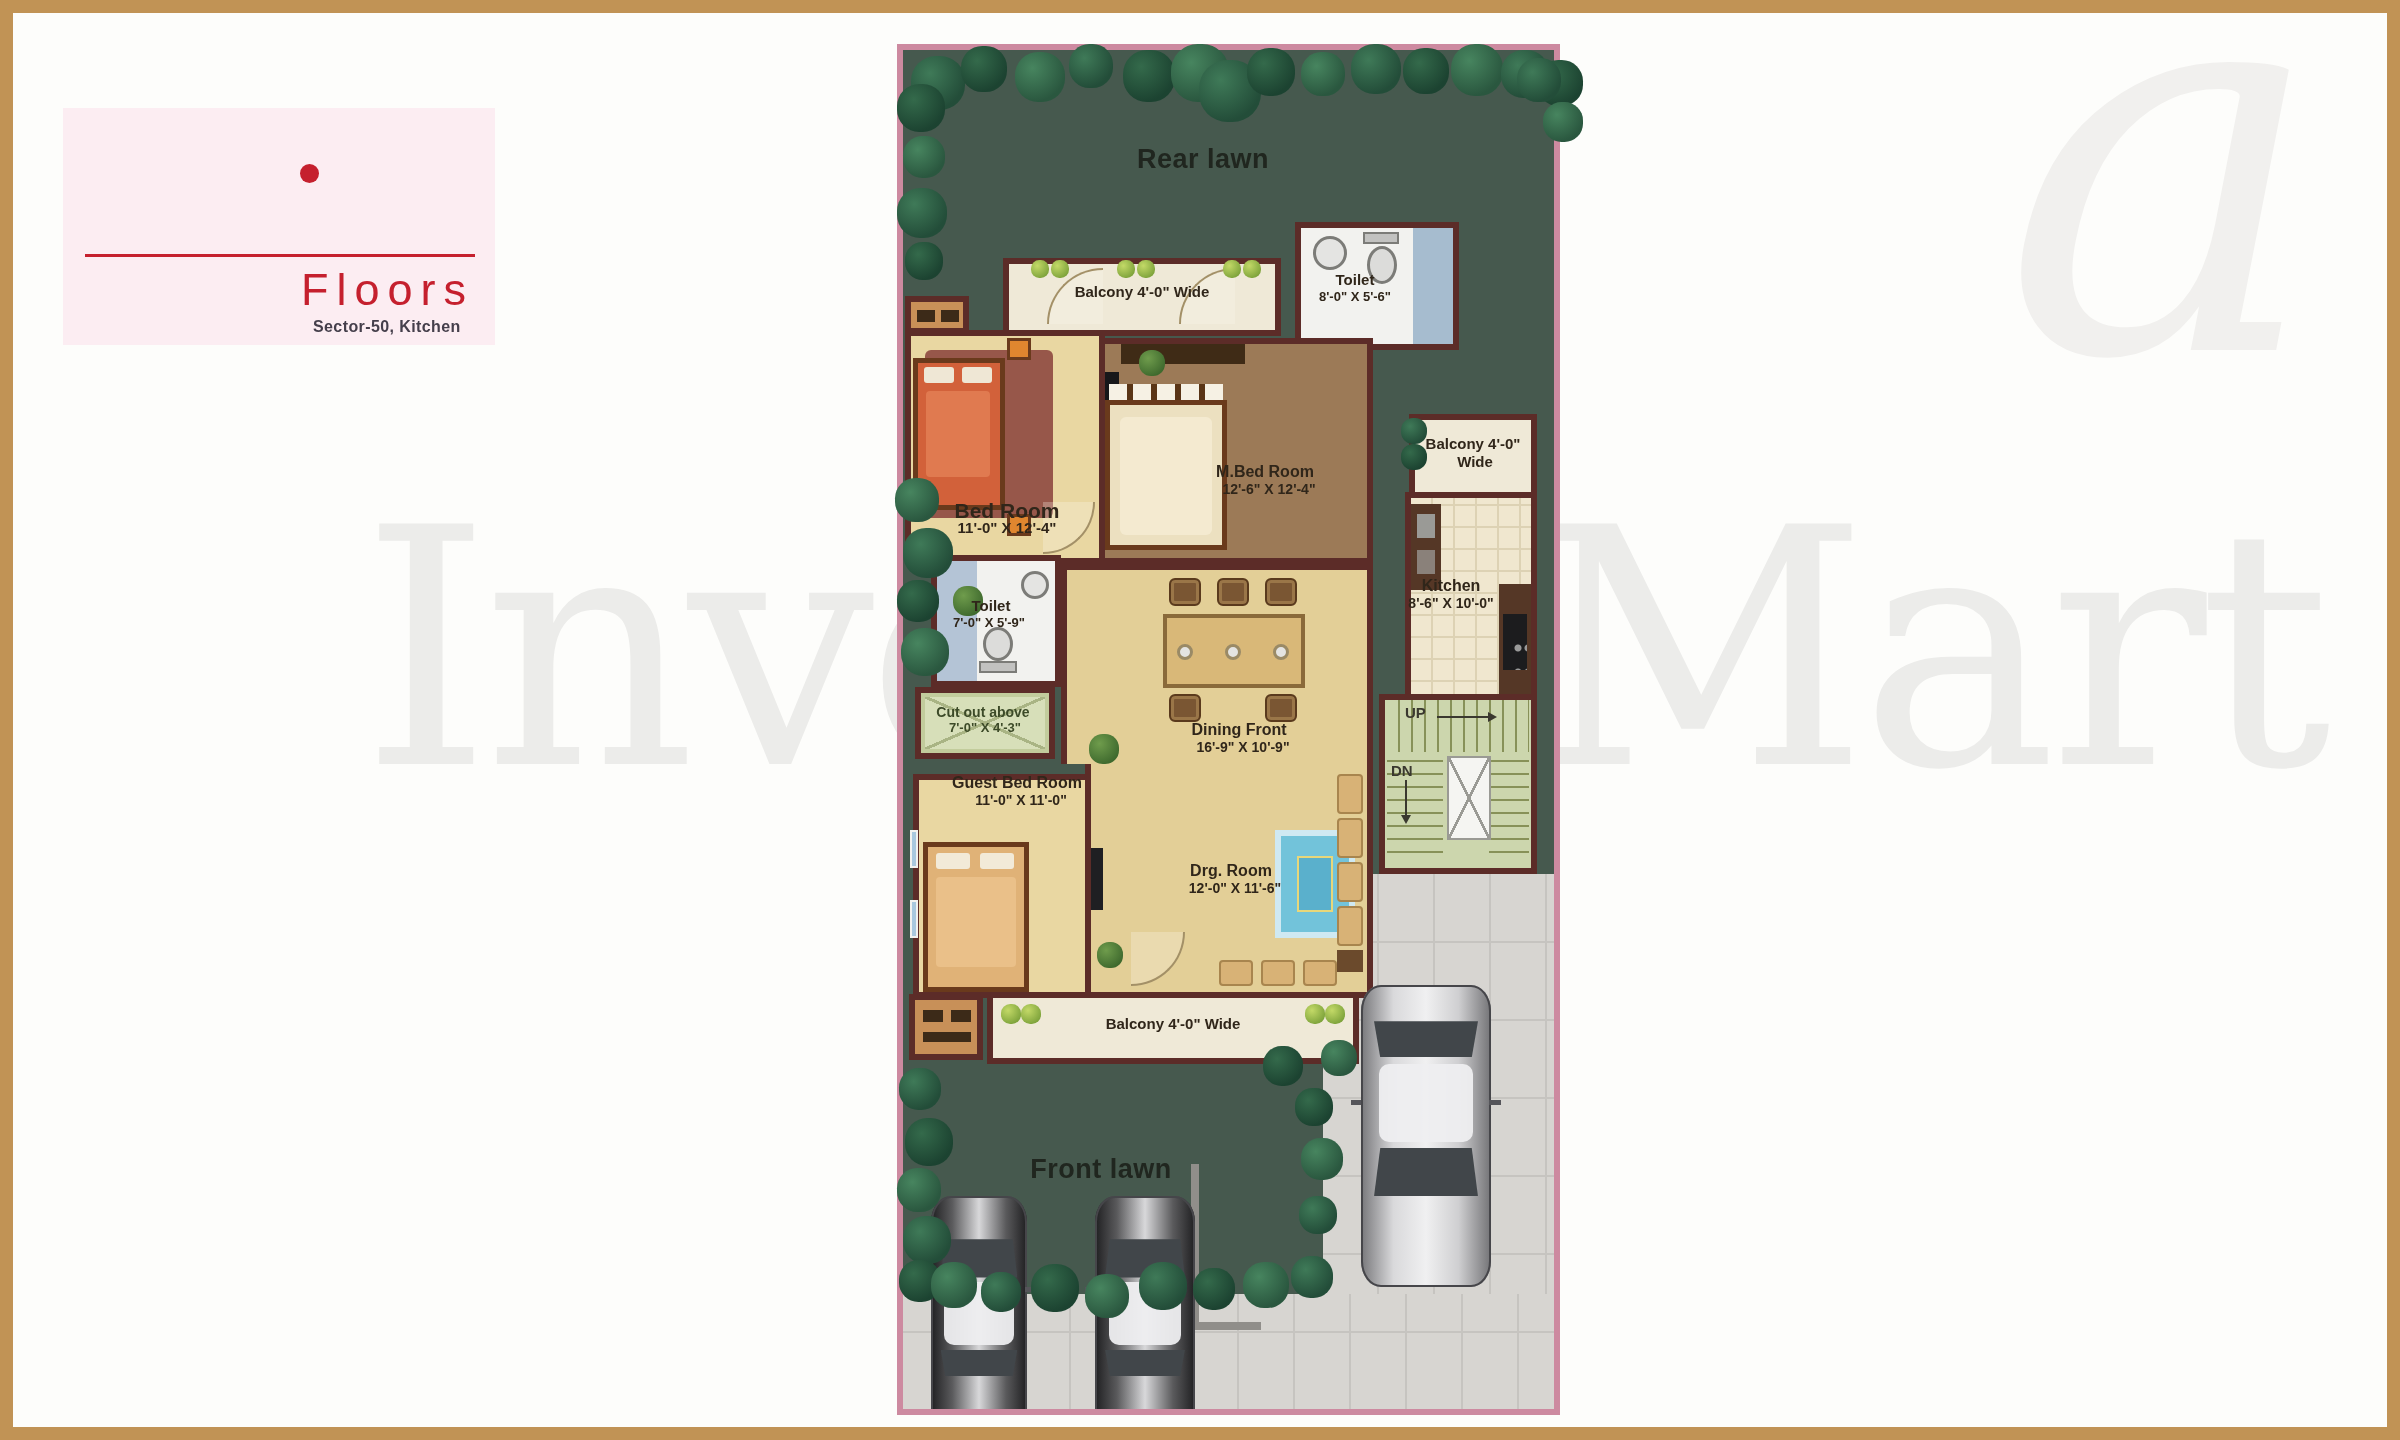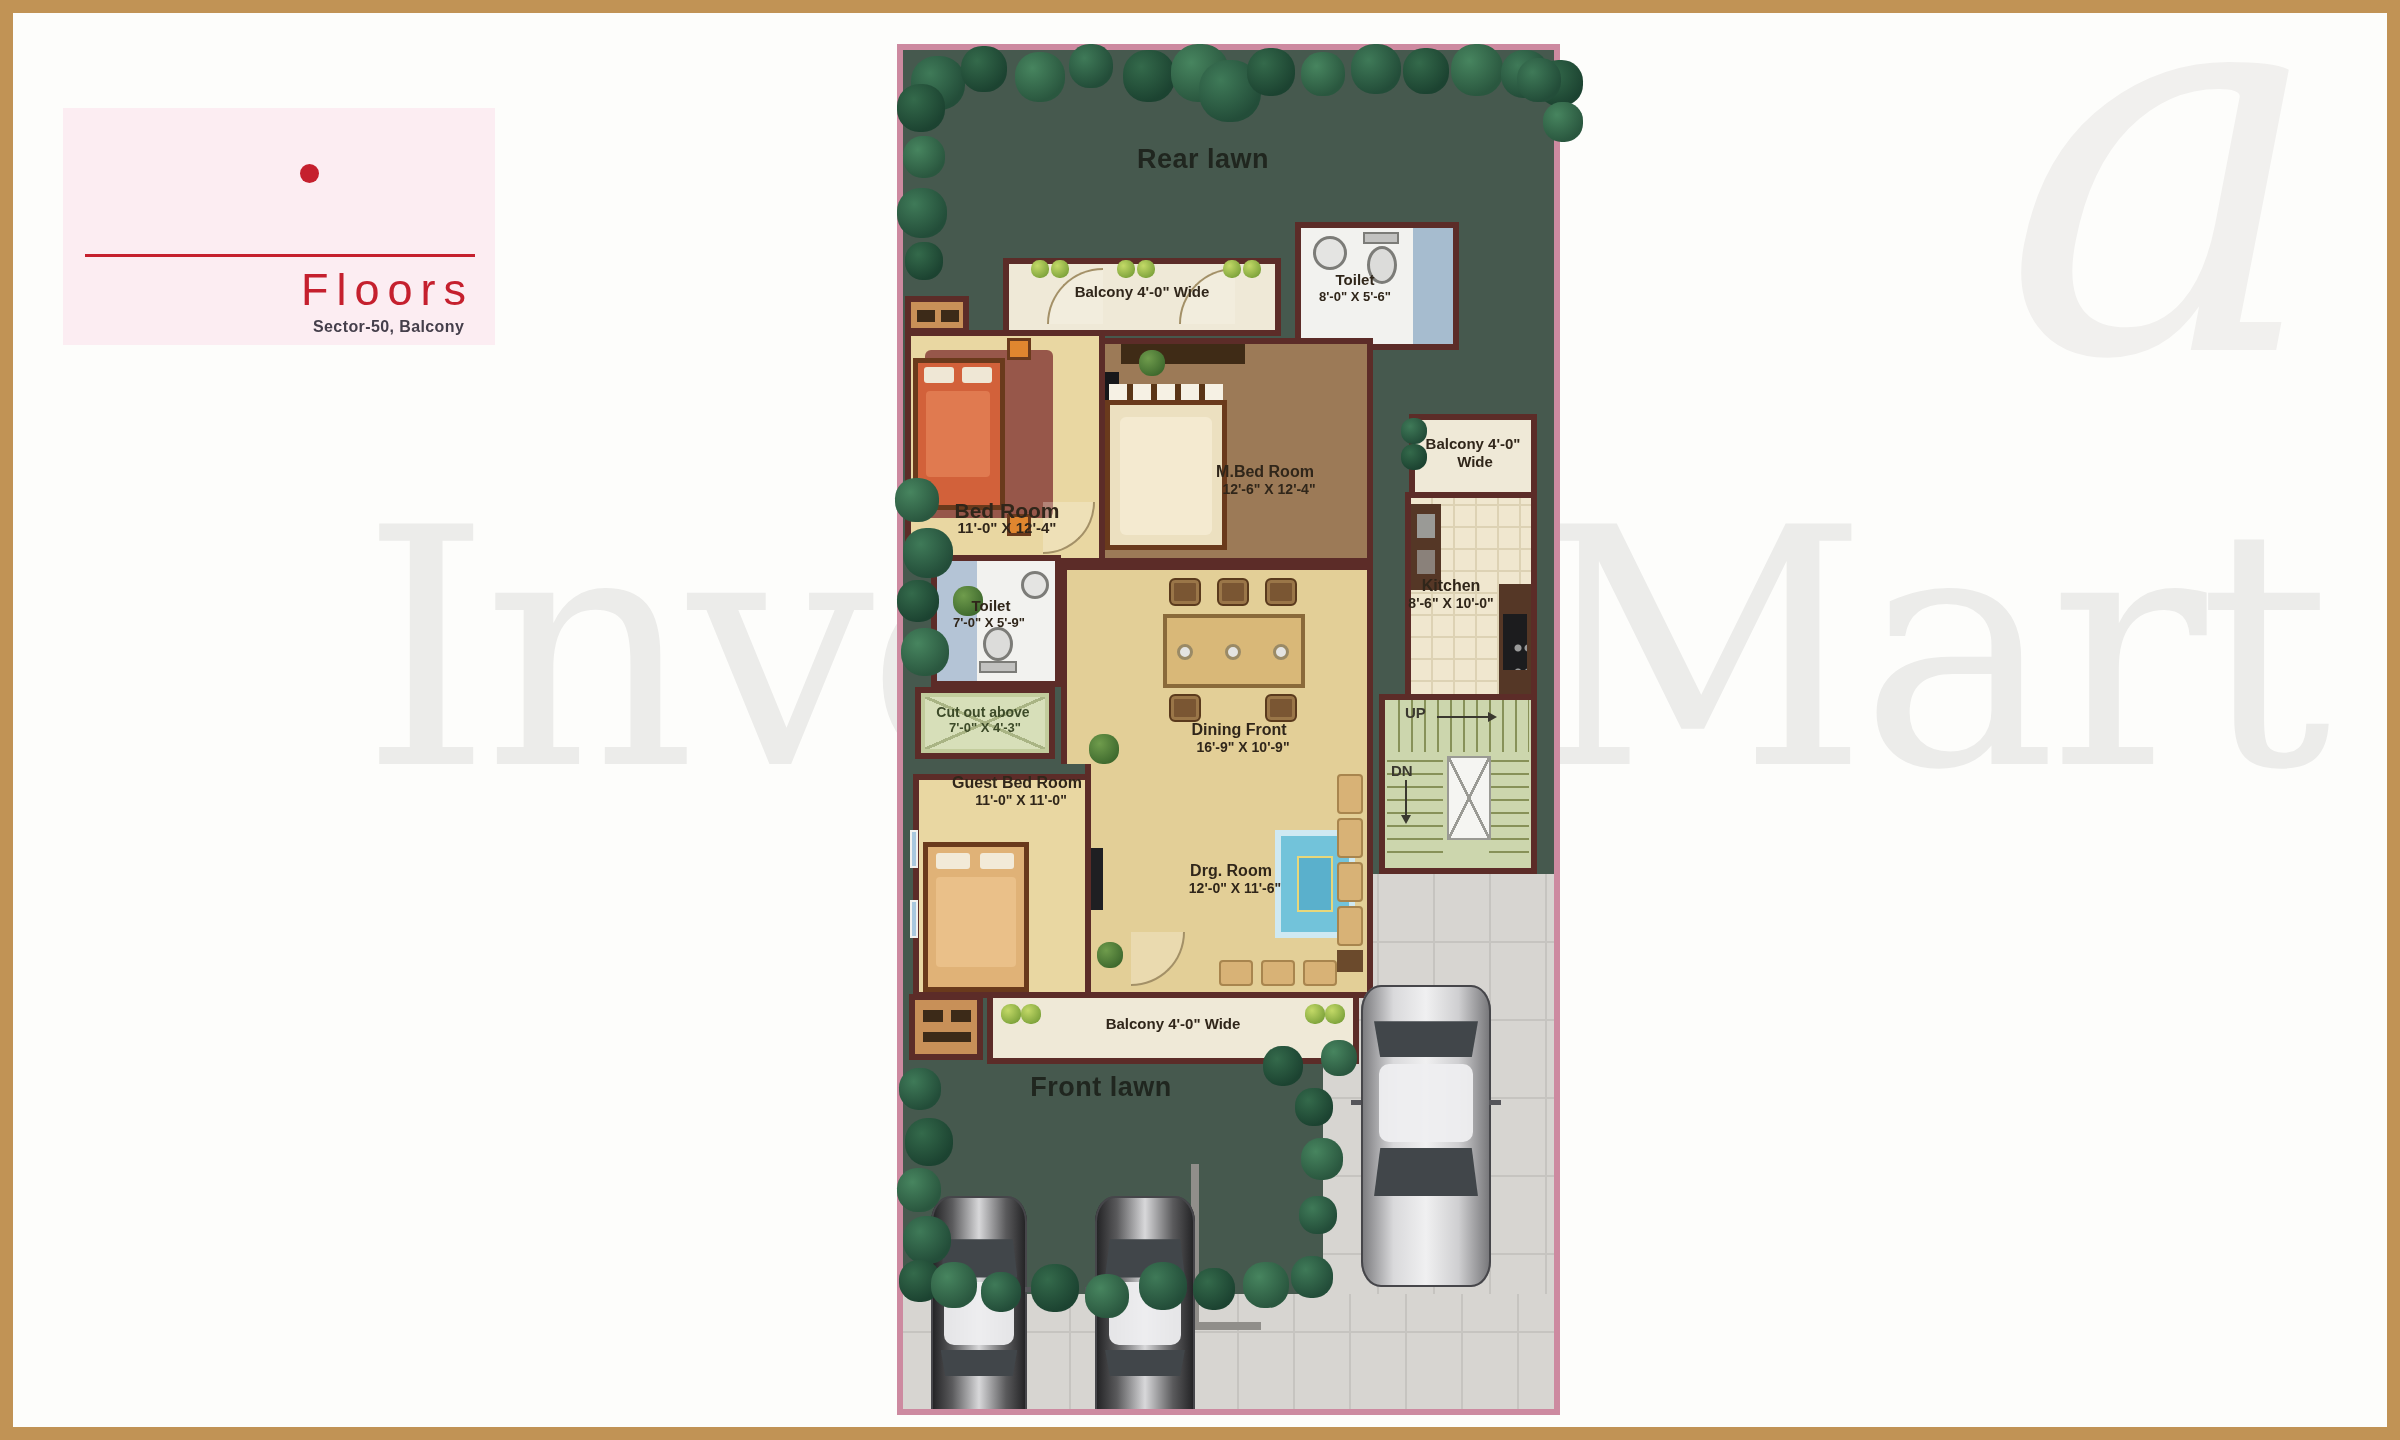--- a/index.html
+++ b/index.html
@@ -97,21 +97,21 @@
 
 <div class="page">
 
   <div class="wm">InvestoMart</div>
   <div class="wm-glyph">a</div>
 
   <div class="logo-badge">
     <div class="logo-underline"></div>
     <div class="logo-idot"></div>
     <div class="logo-floors">Floors</div>
-    <div class="logo-loc">Sector-50, Balcony</div>
+    <div class="logo-loc">Sector-50, Kitchen</div>
   </div>
 
 
   <div class="plan">
     <div class="plan-inner">
 
       <div class="drive" style="left:420px;top:824px;width:231px;height:535px;"></div>
       <div class="drive" style="left:0;top:1244px;width:651px;height:115px;"></div>
       <div class="gwall" style="left:288px;top:1114px;width:8px;height:166px;"></div>
       <div class="gwall" style="left:288px;top:1272px;width:70px;height:8px;"></div>
@@ -248,21 +248,21 @@
         <div class="cglass gup" style="top:64%;height:11%;"></div>
       </div>
       <div class="car dark" style="left:192px;top:1146px;width:100px;height:240px;">
         <div class="cbody"></div>
         <div class="cglass gdown" style="top:18%;height:16%;"></div>
         <div class="croof" style="top:36%;height:26%;"></div>
         <div class="cglass gup" style="top:64%;height:11%;"></div>
       </div>
 
       <div class="rlabel lawnlbl" style="left:300px;top:96px;">Rear lawn</div>
-      <div class="rlabel lawnlbl" style="left:198px;top:1024px;">Front lawn</div>
+      <div class="rlabel lawnlbl" style="left:198px;top:1106px;">Front lawn</div>
       <div class="rlabel f15" style="left:239px;top:234px;">Balcony 4'-0" Wide</div>
       <div class="rlabel f15" style="left:452px;top:222px;">Toilet</div>
       <div class="rlabel f13" style="left:452px;top:240px;">8'-0" X 5'-6"</div>
       <div class="rlabel f17" style="left:104px;top:450px;">Bed Room</div>
       <div class="rlabel f15" style="left:104px;top:470px;">11'-0" X 12'-4"</div>
       <div class="rlabel" style="left:362px;top:414px;">M.Bed Room</div>
       <div class="rlabel f14" style="left:366px;top:432px;">12'-6" X 12'-4"</div>
       <div class="rlabel f15" style="left:570px;top:386px;">Balcony 4'-0"</div>
       <div class="rlabel f15" style="left:572px;top:404px;">Wide</div>
       <div class="rlabel" style="left:548px;top:528px;">Kitchen</div>

